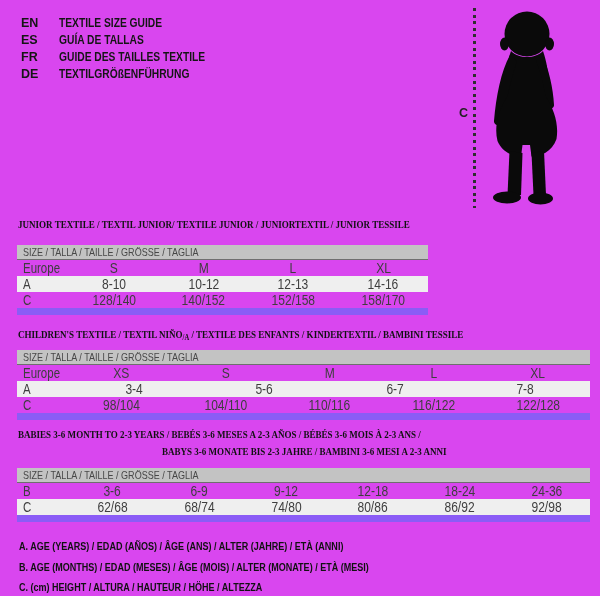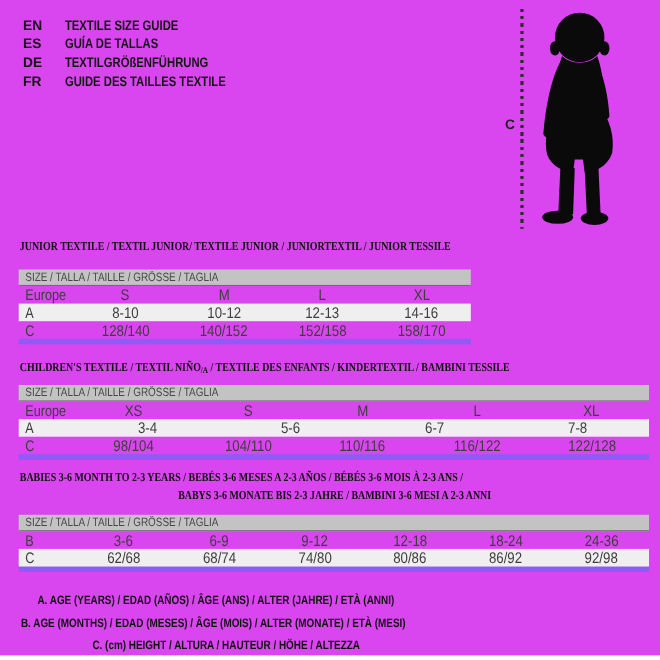--- a/index.html
+++ b/index.html
@@ -18,53 +18,53 @@
 
   
   .meas-line{position:absolute;left:473px;top:8px;width:2.5px;height:200px;
     background:repeating-linear-gradient(to bottom,#2e2e2e 0 3px,transparent 3px 6.6px);}
   .c-label{position:absolute;left:459px;top:106px;font-size:12.5px;font-weight:700;color:#222;}
   .baby-svg{position:absolute;left:483px;top:9px;}
 
   
   .sec-title{position:absolute;left:18px;font-size:11px;font-weight:700;color:#111;line-height:17px;font-family:Liberation Serif, serif;}
   .subsc{font-size:8px;vertical-align:-2px;}
-  .notes{position:absolute;left:19px;top:536px;font-size:11px;font-weight:700;color:#111;line-height:20.5px;text-align:center;}
+  .notes{position:absolute;left:19px;top:536px;font-size:11px;font-weight:700;color:#111;line-height:20.5px;}
 
   
   .sg-table{position:absolute;left:17px;}
   .t-head{height:14px;line-height:14px;background:#c3c3c3;border-bottom:1px solid #6f6f6f;
     font-size:11px;color:#474747;padding-left:6px;}
   .t-row{display:flex;height:16px;line-height:16px;font-size:14px;color:#3e3e3e;}
   .t-row.alt{background:#efefef;}
-  .t-bottom{border-bottom:5px solid #8b5cf6;}
+  .t-bottom{border-bottom:7px solid #8b5cf6;}
   .c0{flex:0 0 52px;width:52px;text-align:left;padding-left:6px;box-sizing:border-box;}
   .cd{flex:1;text-align:center;}
 </style>
 </head>
 <body>
 
 <div class="canvas">
 
   <div class="lang-block">
     <div class="lang-row">
       <span class="lang-code">EN</span>
       <span class="sqzL">TEXTILE SIZE GUIDE</span>
     </div>
     <div class="lang-row">
       <span class="lang-code">ES</span>
       <span class="sqzL">GUÍA DE TALLAS</span>
     </div>
     <div class="lang-row">
+      <span class="lang-code">FR</span>
+      <span class="sqzL">GUIDE DES TAILLES TEXTILE</span>
+    </div>
+    <div class="lang-row">
       <span class="lang-code">DE</span>
       <span class="sqzL">TEXTILGRÖßENFÜHRUNG</span>
-    </div>
-    <div class="lang-row">
-      <span class="lang-code">FR</span>
-      <span class="sqzL">GUIDE DES TAILLES TEXTILE</span>
     </div>
   </div>
 
   <div class="meas-line"></div>
   <span class="c-label">C</span>
   <svg class="baby-svg" width="86" height="198" viewBox="0 0 86 198" fill="#0a0a0a" xmlns="http://www.w3.org/2000/svg">
     <circle cx="44" cy="25" r="22.5"></circle>
     <ellipse cx="21.5" cy="35" rx="4.5" ry="6.5"></ellipse>
     <ellipse cx="66.5" cy="35" rx="4.5" ry="6.5"></ellipse>
     <path d="M28,42 C23,56 21,74 23,93 L65,93 C67,74 65,56 60,42 C52,50 36,50 28,42 Z"></path>

